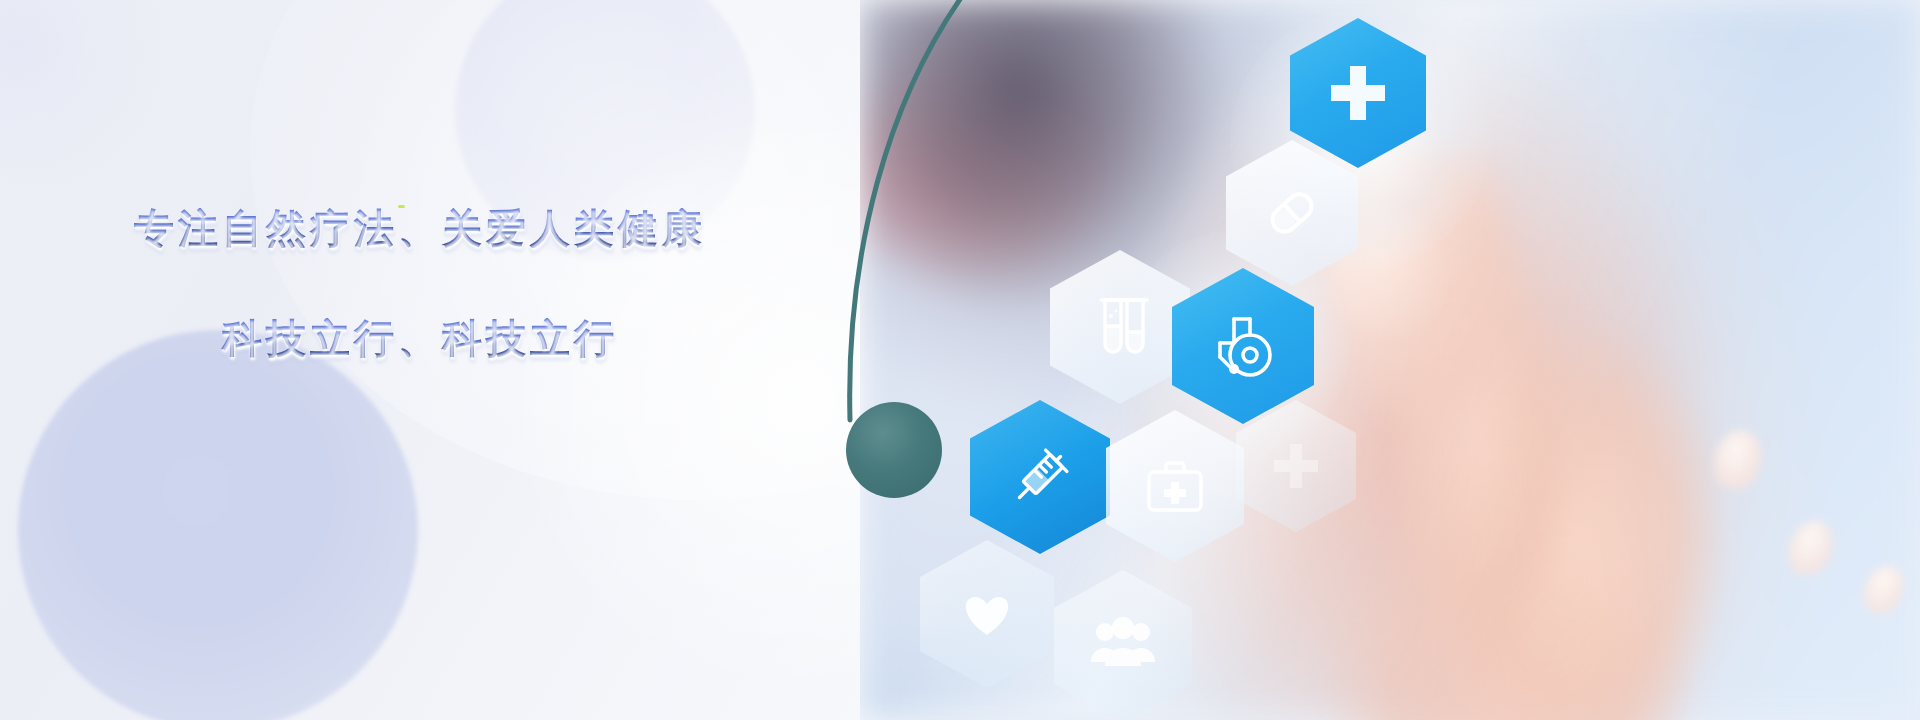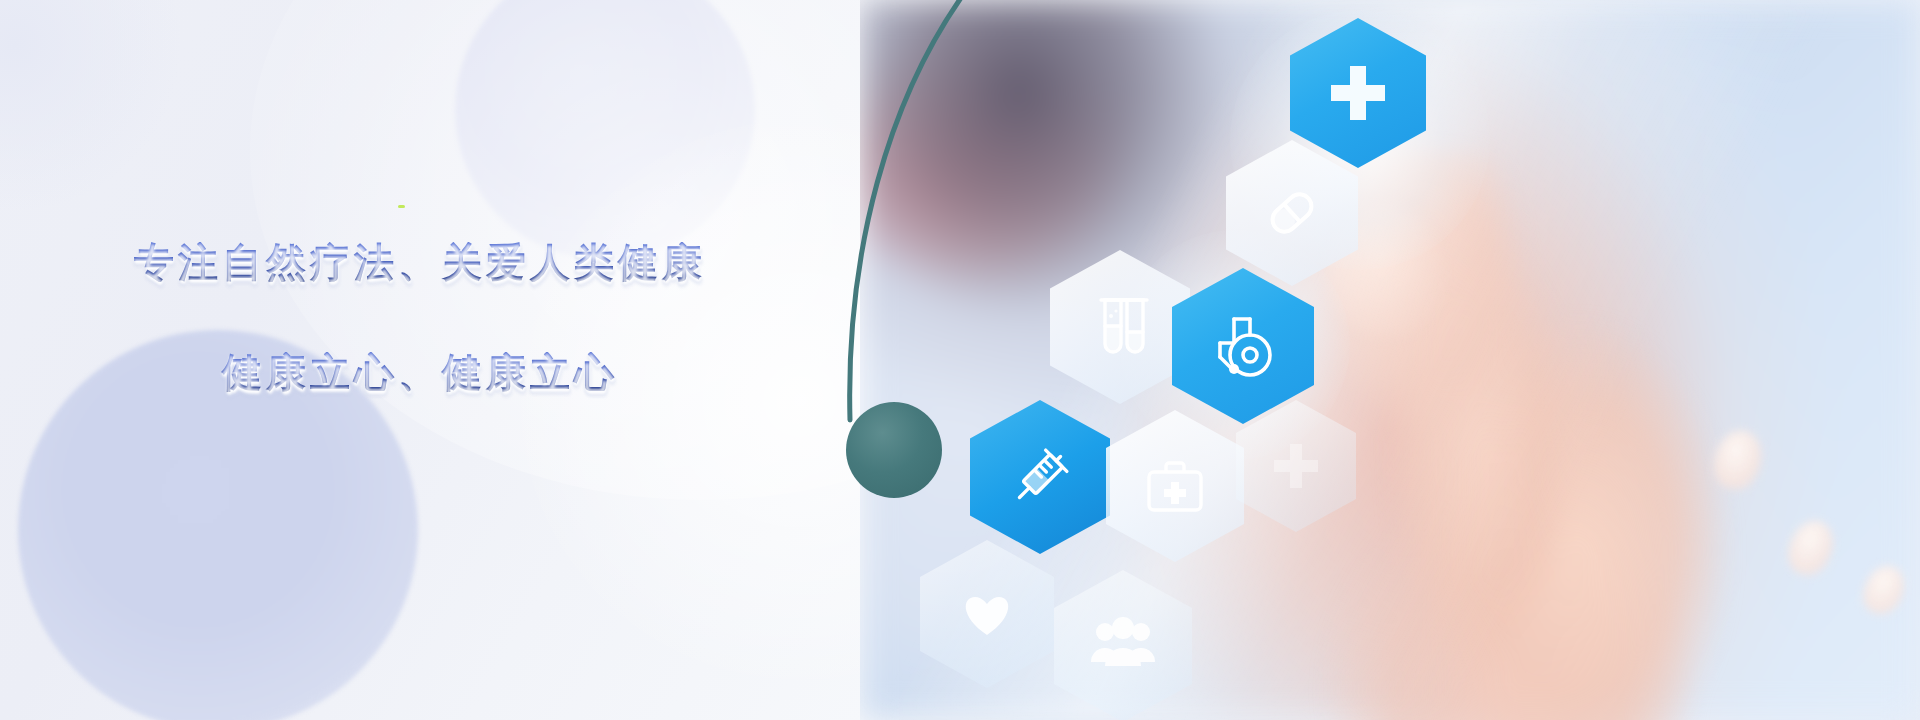--- a/index.html
+++ b/index.html
@@ -52,21 +52,21 @@
     letter-spacing:4px;
     line-height:1;
     background:linear-gradient(180deg,#5a75d8 0%,#4560c6 38%,#27409c 80%,#1d337f 100%);
     -webkit-background-clip:text;
     background-clip:text;
     color:transparent;
     text-shadow:0 2px 3px rgba(255,255,255,0.85);
     filter:drop-shadow(1px 2px 1px rgba(255,255,255,0.9)) drop-shadow(0 1px 0 rgba(120,140,200,0.35));
     white-space:nowrap;
   }
-  .headline .line.l1{margin-top:46px;}
+  .headline .line.l1{margin-top:12px;}
   .headline .line.l2{margin-top:70px;}
 
   .spark{
     position:absolute;left:398px;top:205px;width:7px;height:3px;border-radius:2px;
     background:#bde84a;opacity:.9;
   }
 
   
   .photo-panel{
     position:absolute;left:860px;top:0;width:1060px;height:720px;
@@ -153,21 +153,21 @@
 <div class="banner">
 
   <div class="soft-circle circle-far-left"></div>
   <div class="soft-circle circle-top"></div>
   <div class="soft-circle circle-bottom"></div>
   <div class="wash-2"></div>
   <div class="wash-1"></div>
 
   <div class="headline">
     <div class="line l1">专注自然疗法、关爱人类健康</div>
-    <div class="line l2">健康立心、健康立心</div>
+    <div class="line l2">科技立行、科技立行</div>
   </div>
   <div class="spark"></div>
 
   <div class="photo-panel">
     <div class="photo-bg"></div>
     <div class="hand"></div>
     <div class="finger-tip"></div>
     <div class="photo-sheen"></div>
     <div class="nail nail-1"></div>
     <div class="nail nail-2"></div>

